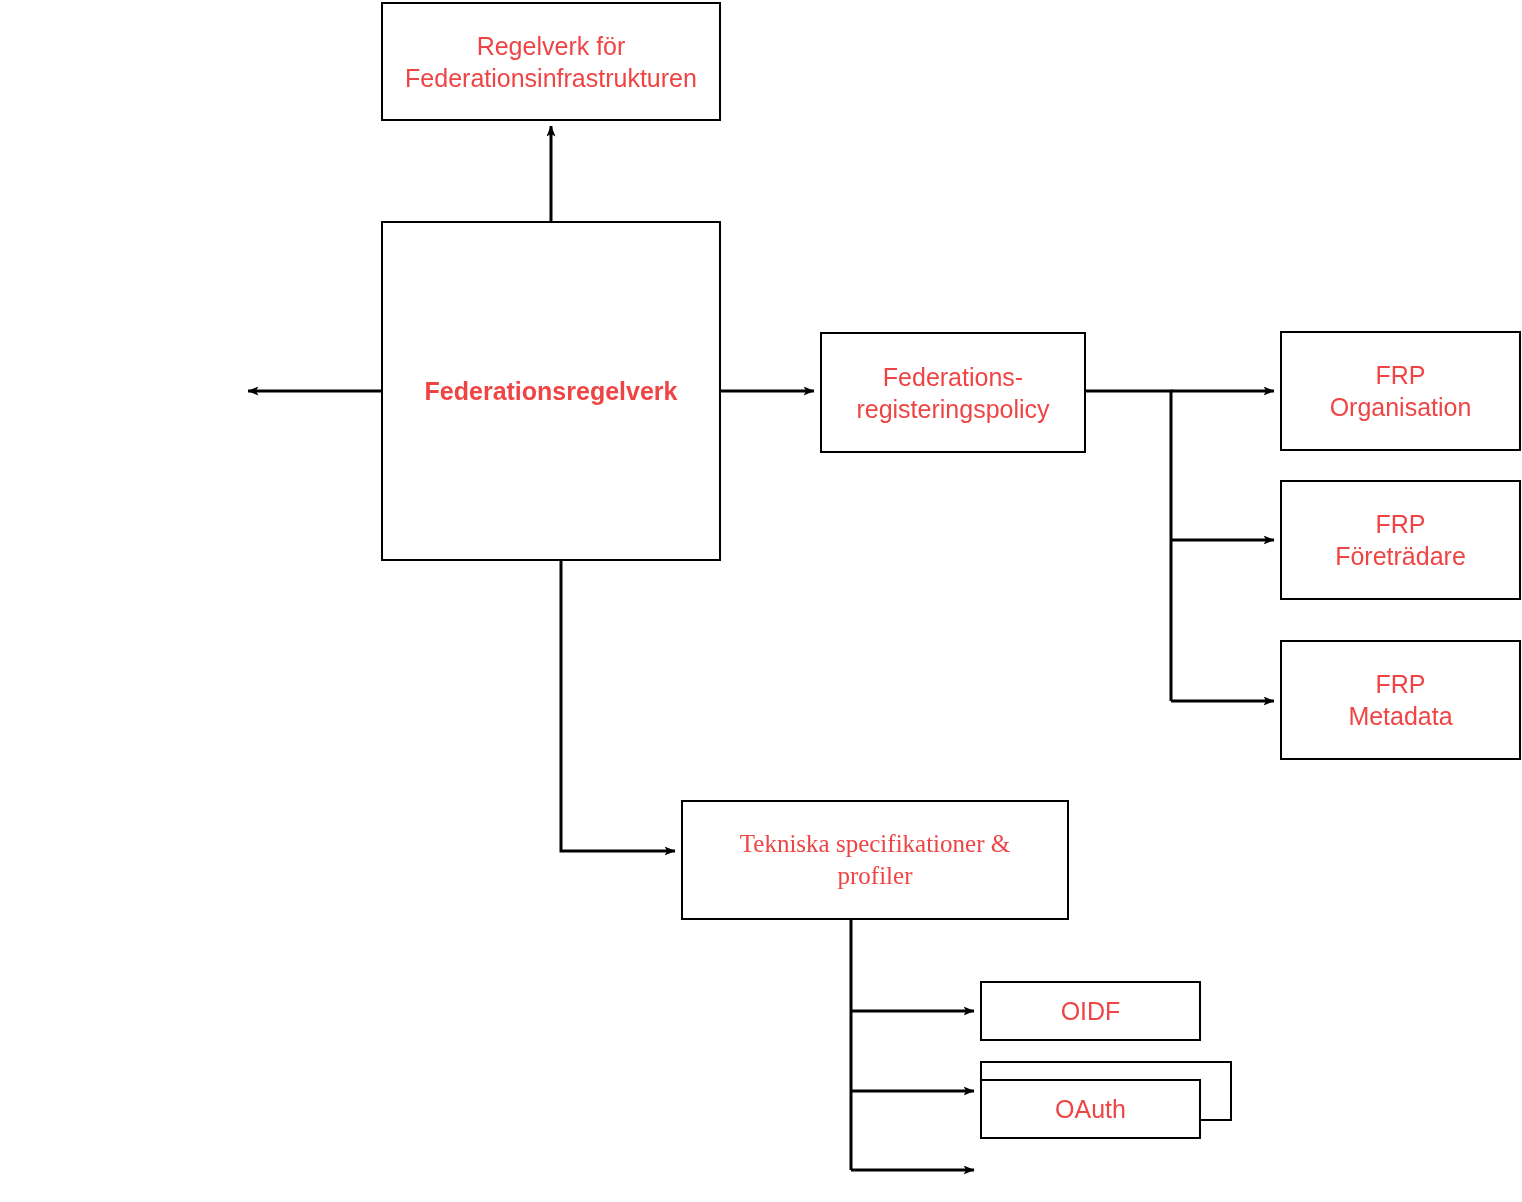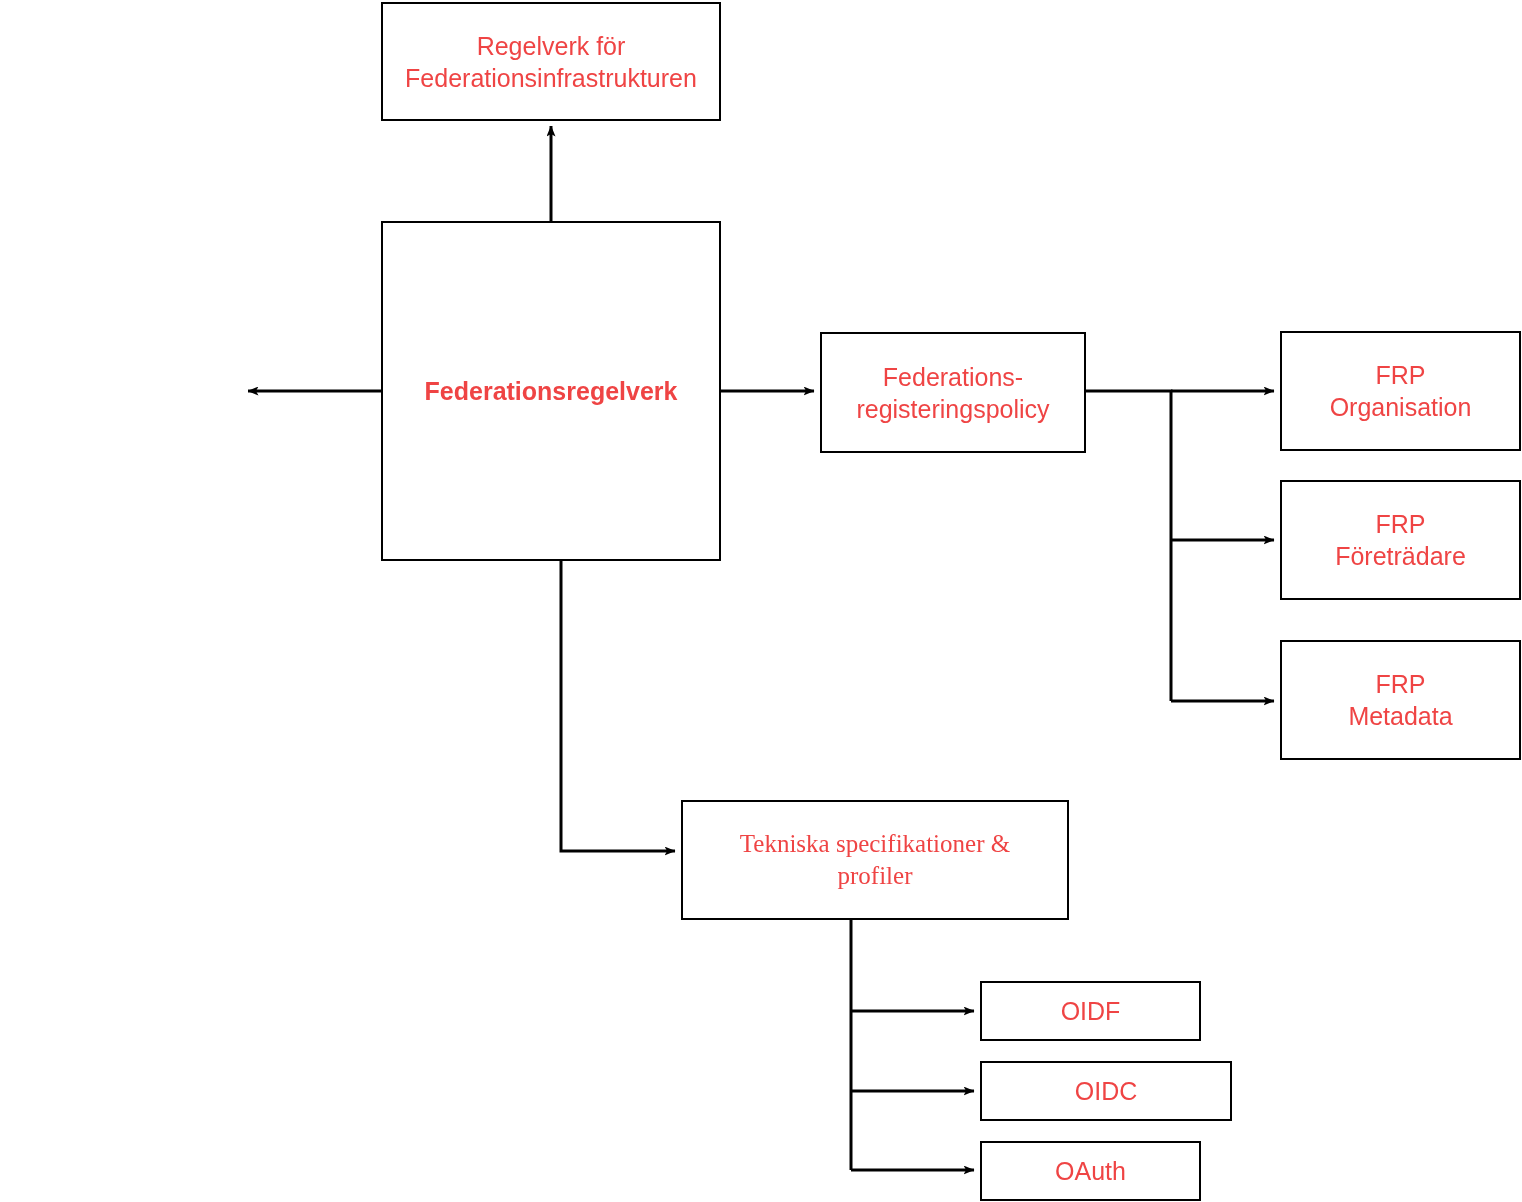--- a/index.html
+++ b/index.html
@@ -80,15 +80,15 @@
   <div class="node" style="left: 1280px; top: 331px; width: 241px; height: 120px;">FRP
 Organisation</div>
   <div class="node" style="left: 1280px; top: 480px; width: 241px; height: 120px;">FRP
 Företrädare</div>
   <div class="node" style="left: 1280px; top: 640px; width: 241px; height: 120px;">FRP
 Metadata</div>
   <div class="node" style="left: 681px; top: 800px; width: 388px; height: 120px; font-family: Liberation Serif, serif;">Tekniska specifikationer &amp;
 profiler</div>
   <div class="node" style="left: 980px; top: 981px; width: 221px; height: 60px;">OIDF</div>
   <div class="node" style="left: 980px; top: 1061px; width: 252px; height: 60px;">OIDC</div>
-  <div class="node" style="left: 980px; top: 1141px; width: 221px; height: 60px;">OAuth</div>
+  <div class="node" style="left: 980px; top: 1079px; width: 221px; height: 60px;">OAuth</div>
 
 </div>
 
 </body></html>

